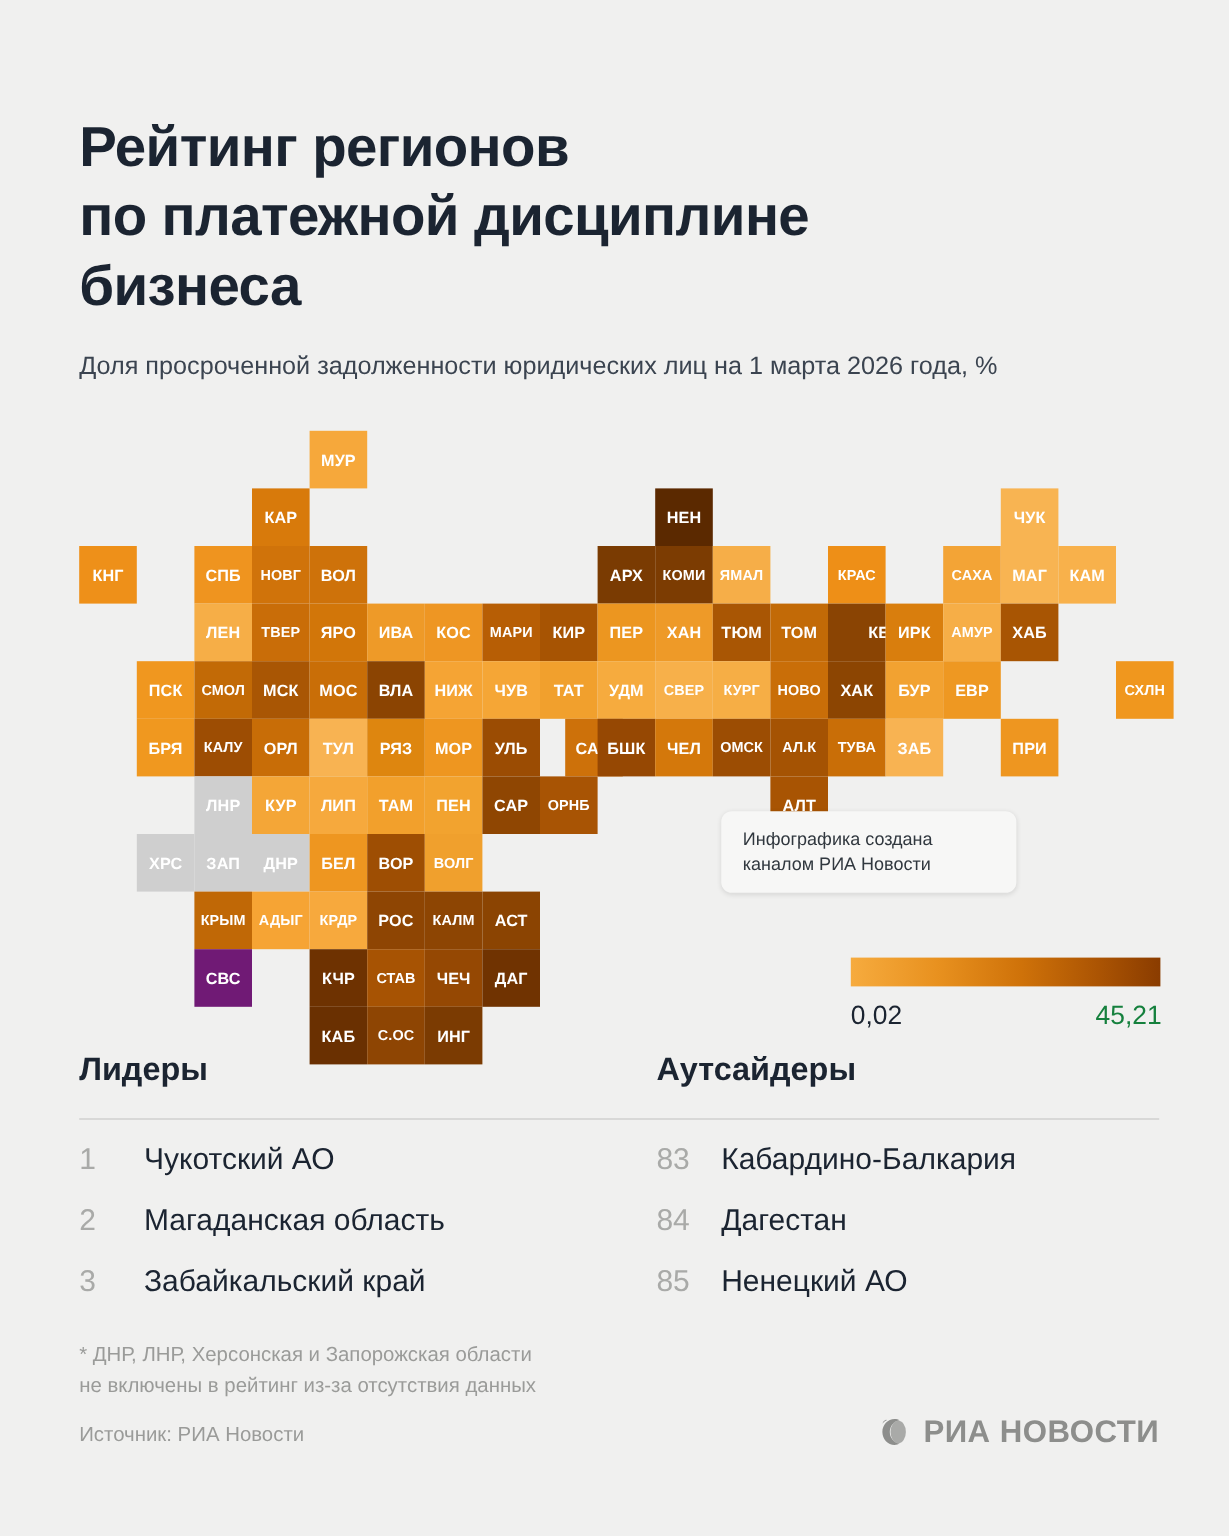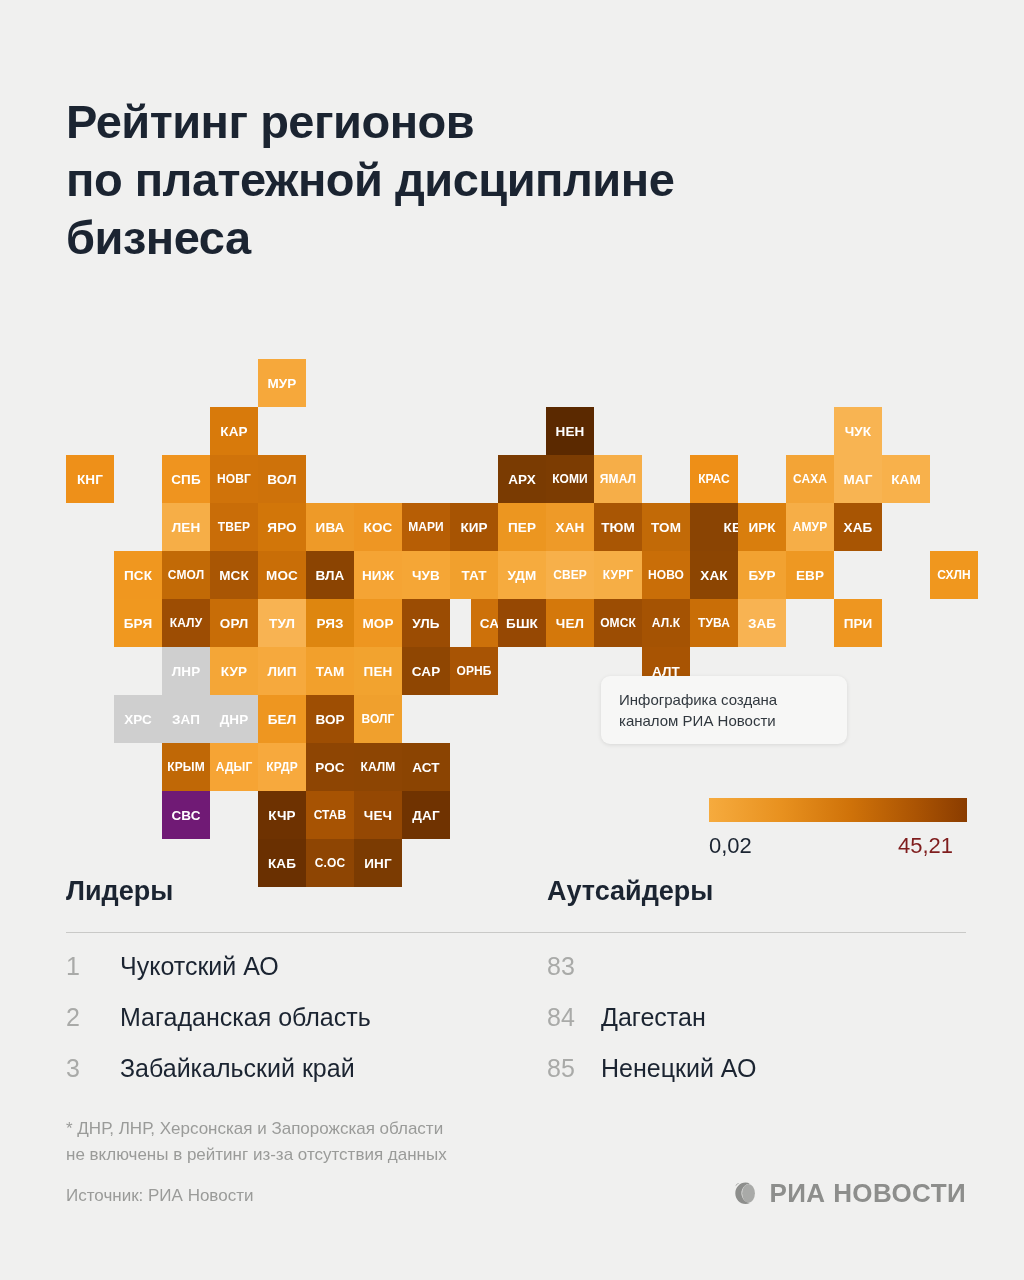--- a/index.html
+++ b/index.html
@@ -46,21 +46,21 @@
     display:block;padding-left:18px;
     font-size:15px;line-height:21px;color:#31383f;white-space:pre-line;
   }
 
   
   .legend-bar{
     position:absolute;left:709px;top:798px;width:258px;height:24px;
     background:linear-gradient(90deg,#f6ab3e 0%,#e8911f 28%,#cf7209 55%,#ab5403 80%,#8a3c00 100%);
   }
   .legend-min{position:absolute;left:709px;top:833px;font-size:22px;color:#1b2431;}
-  .legend-max{position:absolute;left:898px;top:833px;font-size:22px;color:#7f1d1d;width:70px;}
+  .legend-max{position:absolute;left:898px;top:833px;font-size:22px;color:#15803d;width:70px;text-align:right;}
 
   
   .rank-head{position:absolute;font-size:27px;font-weight:bold;color:#1b2431;}
   .rank-head.l{left:66px;top:876px;}
   .rank-head.r{left:547px;top:876px;}
   .rule{position:absolute;left:66px;top:932px;width:900px;height:1px;background:#c9c9c7;}
   .rank-list{position:absolute;top:952px;}
   .rank-list.l{left:66px;width:470px;}
   .rank-list.r{left:547px;width:430px;}
   .rank-row{display:flex;align-items:baseline;height:51px;}
@@ -82,20 +82,21 @@
   .brand-text{font-size:26px;font-weight:bold;color:#8d8e8c;letter-spacing:0.4px;}
 </style>
 </head>
 <body>
 
 <div class="page">
 
   <h1 class="title">Рейтинг регионов
 по платежной дисциплине
 бизнеса</h1>
+  <p class="subtitle">Доля просроченной задолженности юридических лиц на 1 марта 2026 года, %</p>
 
   <div class="map" id="tile-map">
       <div class="tile" style="left: 258px; top: 359px; background: rgb(246, 168, 59);">МУР</div>
       <div class="tile" style="left: 546px; top: 407px; background: rgb(91, 41, 0);">НЕН</div>
       <div class="tile" style="left: 210px; top: 407px; background: rgb(216, 122, 11);">КАР</div>
       <div class="tile" style="left: 834px; top: 407px; background: rgb(248, 180, 82);">ЧУК</div>
       <div class="tile" style="left: 66px; top: 455px; background: rgb(238, 144, 25);">КНГ</div>
       <div class="tile" style="left: 162px; top: 455px; background: rgb(239, 148, 31);">СПБ</div>
       <div class="tile small" style="left: 210px; top: 455px; background: rgb(208, 115, 10);">НОВГ</div>
       <div class="tile" style="left: 258px; top: 455px; background: rgb(206, 114, 10);">ВОЛ</div>
@@ -205,20 +206,21 @@
         <div class="rank-name">Магаданская область</div>
       </div>
       <div class="rank-row">
         <div class="rank-num">3</div>
         <div class="rank-name">Забайкальский край</div>
       </div>
     </div>
   <div class="rank-list r" id="outsiders-list">
       <div class="rank-row">
         <div class="rank-num">83</div>
+        <div class="rank-name">Кабардино-Балкария</div>
       </div>
       <div class="rank-row">
         <div class="rank-num">84</div>
         <div class="rank-name">Дагестан</div>
       </div>
       <div class="rank-row">
         <div class="rank-num">85</div>
         <div class="rank-name">Ненецкий АО</div>
       </div>
     </div>

